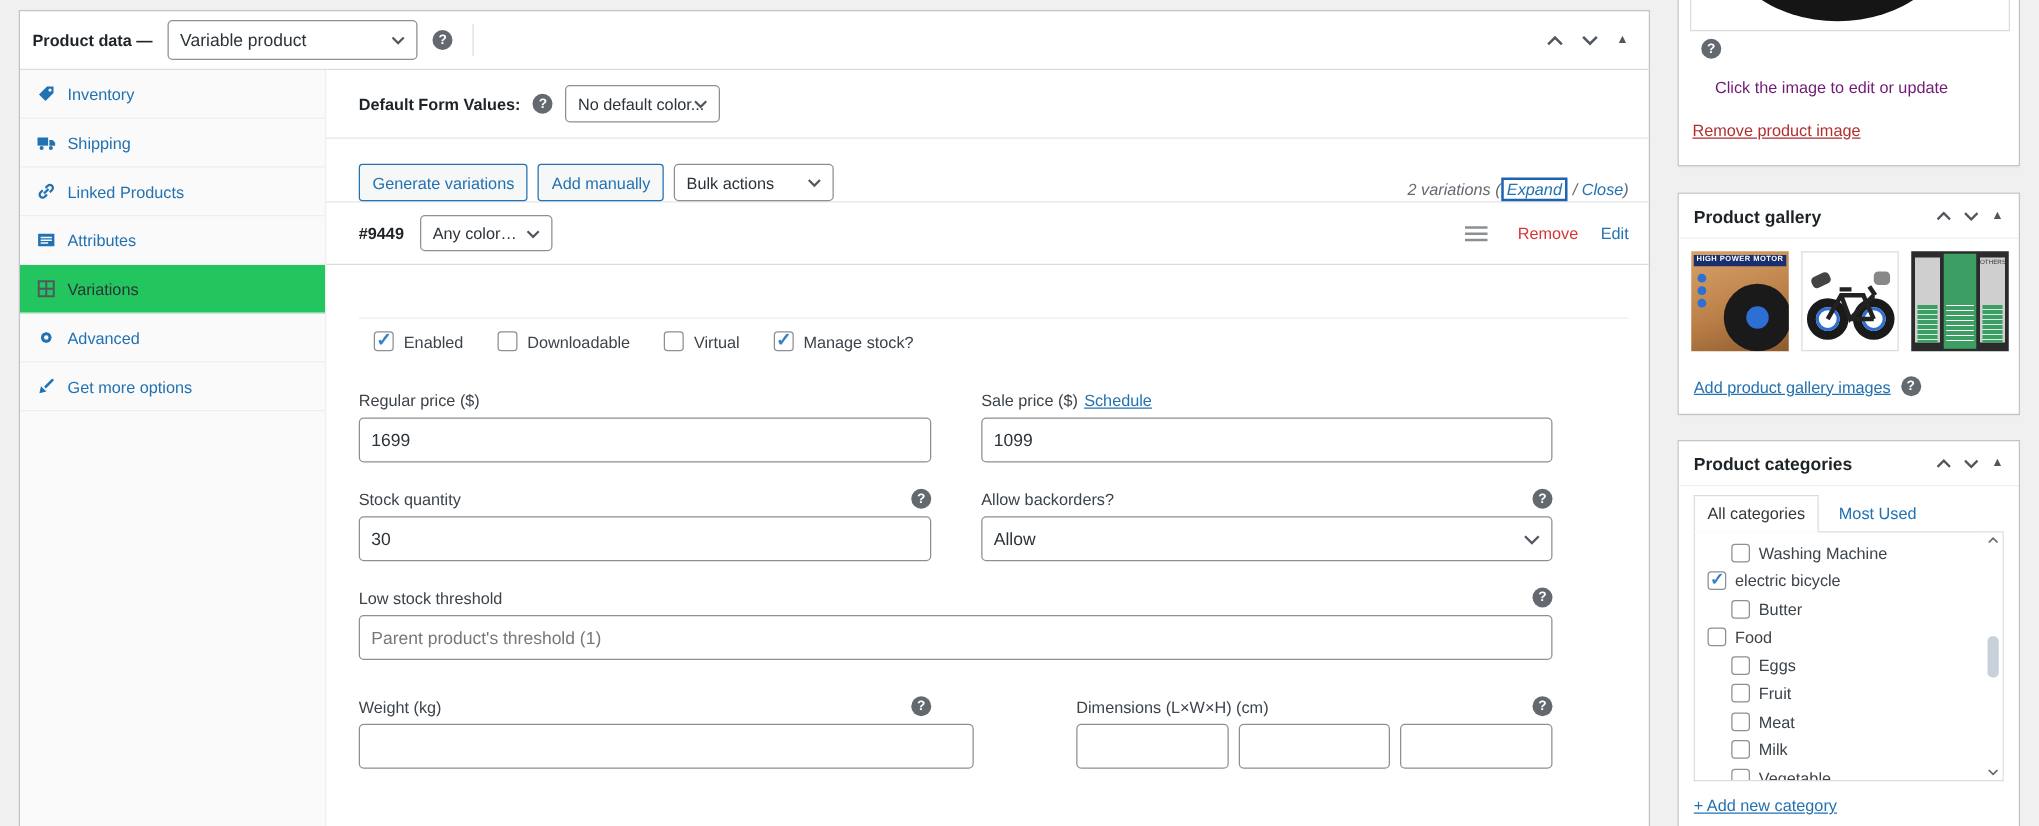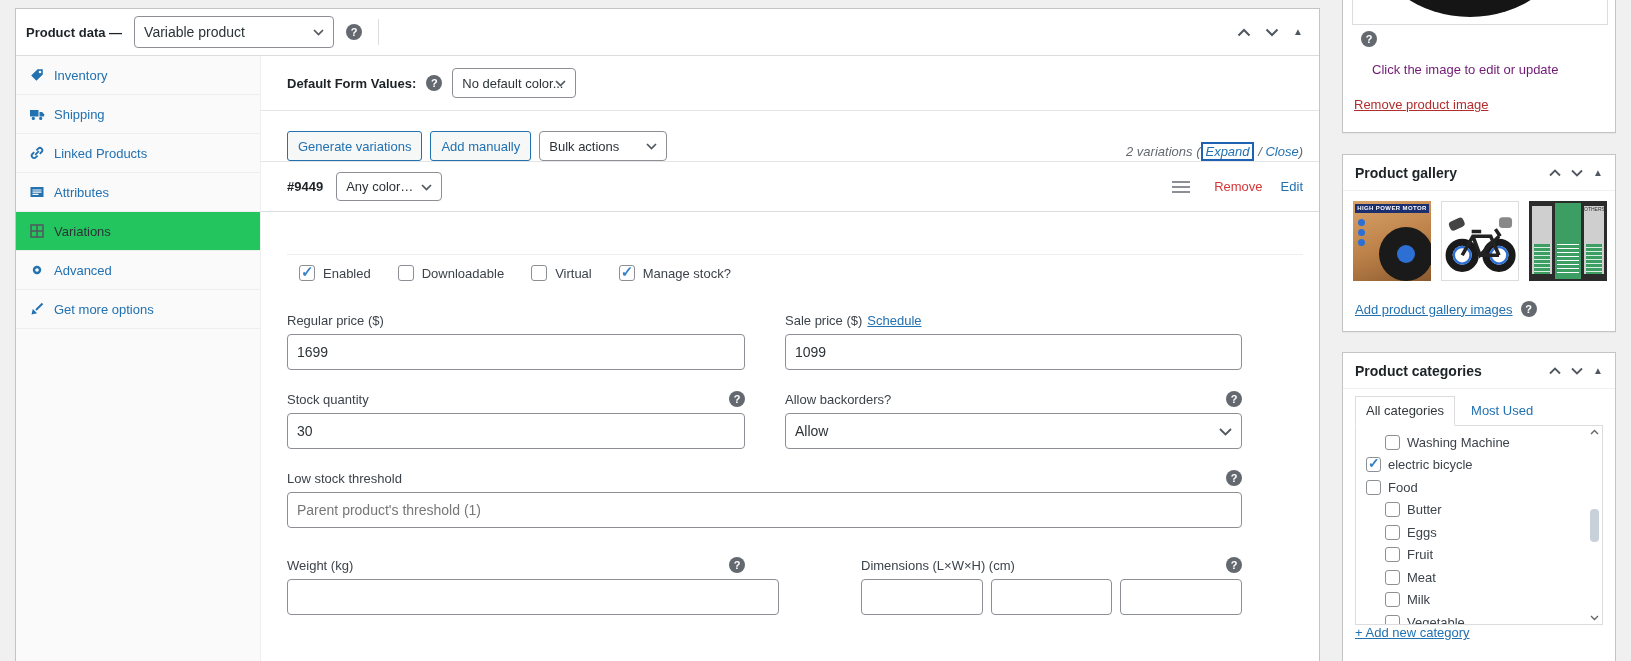--- a/index.html
+++ b/index.html
@@ -121,21 +121,21 @@
 .tab-active { display:inline-flex; align-items:center; height:30px; padding:0 10px; background:#fff;
   border:1px solid #dcdcde; border-bottom:1px solid #fff; margin-bottom:-1px; color:#32373c; cursor:pointer; }
 .tab-link { margin-left:16px; color:#2271b1; cursor:pointer; }
 .cat-list { position:relative; border:1px solid #dcdcde; background:#fff; height:200px; overflow:hidden; padding:5px 0 0 0; }
 .cat-row { height:22.5px; display:flex; align-items:center; gap:7px; padding-left:10px; cursor:pointer; }
 .cat-row.ind1 { padding-left:29px; }
 .cb-sm { width:15px; height:15px; }
 .cb-sm.checked::after { font-size:14px; top:-3px; left:1px; }
 .scrollbar { position:absolute; right:0; top:0; bottom:0; width:15px; background:#fff; display:flex; flex-direction:column; align-items:center; justify-content:space-between; padding:3px 0; }
 .sb-thumb { position:absolute; right:3px; top:83px; width:9px; height:33px; border-radius:4px; background:#c8d0da; }
-.cat-add { display:inline-block; color:#2271b1; text-decoration:underline; cursor:pointer;text-align:center; }
+.cat-add { margin-top:12px; display:inline-block; color:#2271b1; text-decoration:underline; cursor:pointer;text-align:center; }
 
 
 .bike-svg { position:absolute; left:0; top:0; width:100%; height:100%; }
 </style>
 </head>
 <body>
 
 <div class="page">
 
   <div class="main-panel">
@@ -459,27 +459,27 @@
         </div>
         <div class="cat-list">
           <div class="cat-row ind1">
             <span class="cb cb-sm"></span>
             <span>Washing Machine</span>
           </div>
           <div class="cat-row">
             <span class="cb cb-sm checked"></span>
             <span>electric bicycle</span>
           </div>
+          <div class="cat-row ind1">
+            <span class="cb cb-sm"></span>
+            <span>Butter</span>
+          </div>
           <div class="cat-row">
             <span class="cb cb-sm"></span>
             <span>Food</span>
-          </div>
-          <div class="cat-row ind1">
-            <span class="cb cb-sm"></span>
-            <span>Butter</span>
           </div>
           <div class="cat-row ind1">
             <span class="cb cb-sm"></span>
             <span>Eggs</span>
           </div>
           <div class="cat-row ind1">
             <span class="cb cb-sm"></span>
             <span>Fruit</span>
           </div>
           <div class="cat-row ind1">

